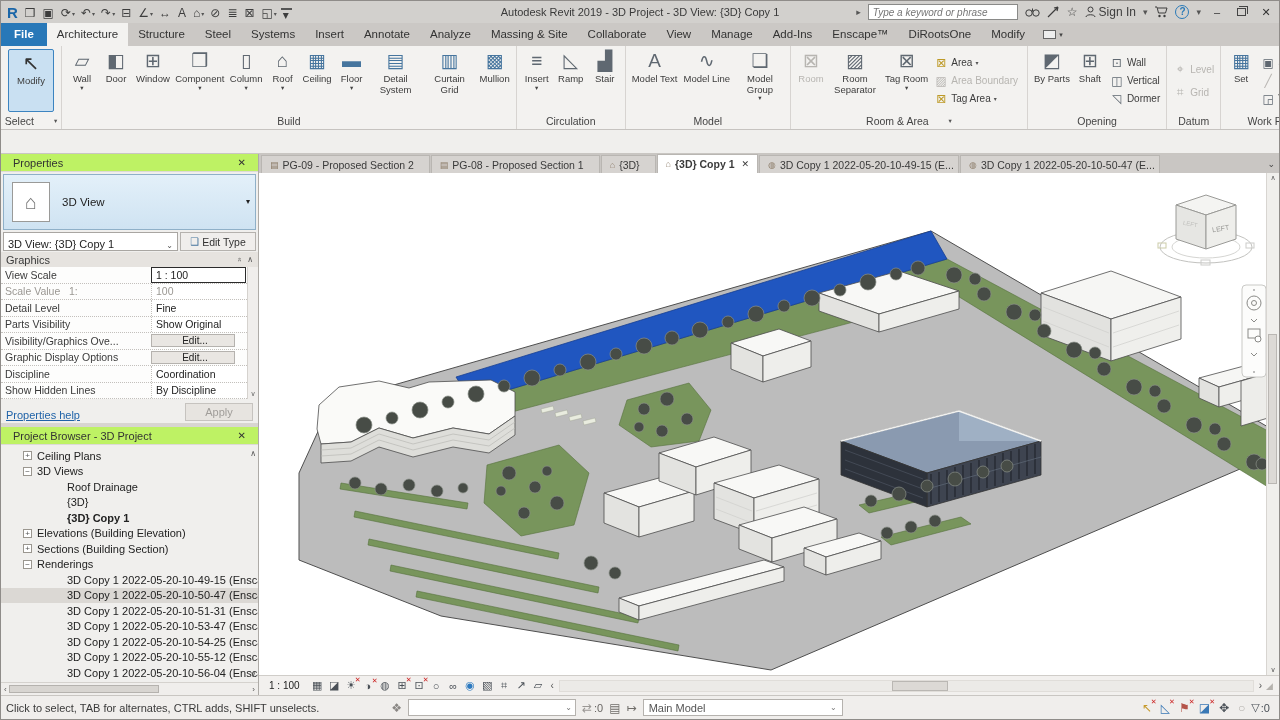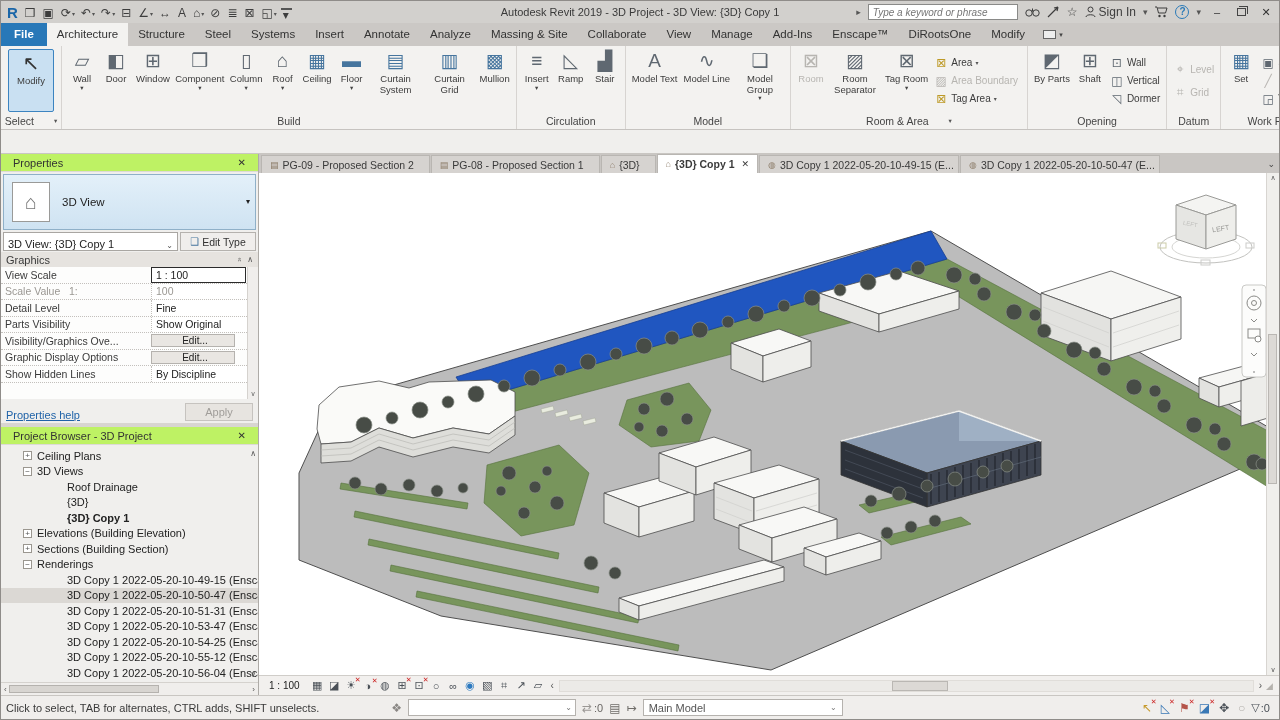--- a/index.html
+++ b/index.html
@@ -342,21 +342,21 @@
             <span class="rlab">Ceiling</span>
             <span class="rdd"></span>
           </div>
           <div class="rlb b">
             <span class="ric">▬</span>
             <span class="rlab">Floor</span>
             <span class="rdd">▾</span>
           </div>
           <div class="rlb b">
             <span class="ric">▤</span>
-            <span class="rlab">Curtain System</span>
+            <span class="rlab">Detail System</span>
             <span class="rdd"></span>
           </div>
           <div class="rlb b">
             <span class="ric">▥</span>
             <span class="rlab">Curtain Grid</span>
             <span class="rdd"></span>
           </div>
           <div class="rlb b">
             <span class="ric">▩</span>
             <span class="rlab">Mullion</span>
@@ -599,20 +599,24 @@
               <span class="plabel">Parts Visibility</span>
               <span class="pval">Show Original</span>
             </div>
               <div class="prow btn">
               <span class="plabel">Visibility/Graphics Ove...</span>
               <span class="pval">Edit...</span>
             </div>
               <div class="prow btn">
               <span class="plabel">Graphic Display Options</span>
               <span class="pval">Edit...</span>
+            </div>
+              <div class="prow">
+              <span class="plabel">Discipline</span>
+              <span class="pval">Coordination</span>
             </div>
               <div class="prow">
               <span class="plabel">Show Hidden Lines</span>
               <span class="pval">By Discipline</span>
             </div>
             </div>
           <div class="pscroll">
               <span>∨</span>
             </div>
         </div>

